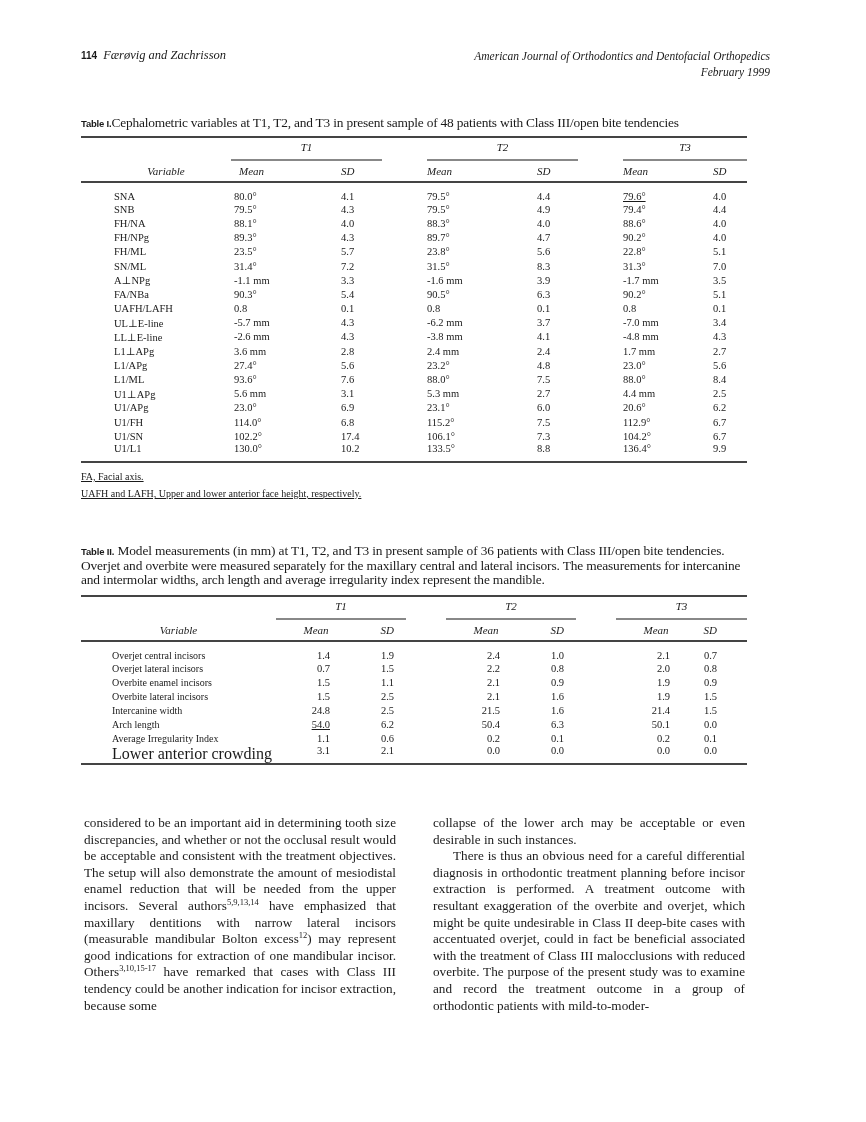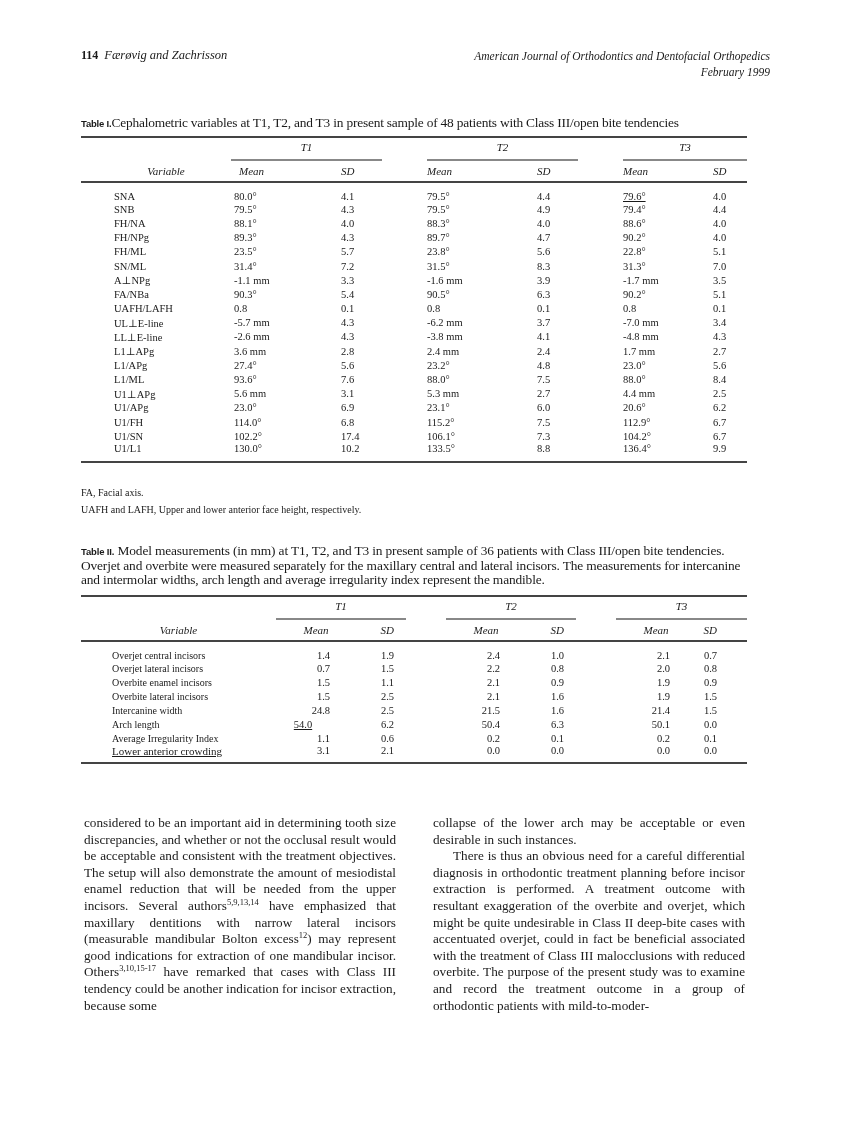--- a/index.html
+++ b/index.html
@@ -1,42 +1,42 @@
 <!DOCTYPE html>
 <html><head>
 <meta charset="utf-8">
 <style>
   html, body { margin: 0; padding: 0; background: #ffffff; }
   body { width: 866px; height: 1122px; position: relative; overflow: hidden;
          font-family: "Liberation Serif", "DejaVu Serif", serif; color: #1a1a1a; }
 
   .runhead { position: absolute; top: 48px; left: 81px; right: 96px; height: 40px; }
   .runhead .left { position: absolute; left: 0; top: 0; font-size: 12.5px; }
-  .runhead .left .pg { font-family: Liberation Serif, serif; font-weight: bold; font-size: 12px; margin-right: 6px; }
+  .runhead .left .pg { font-family: Liberation Sans, sans-serif; font-weight: bold; font-size: 10px; margin-right: 6px; }
   .runhead .left .auth { font-style: italic; }
   .runhead .right { position: absolute; right: 0; top: 0; text-align: right; font-style: italic; font-size: 11.5px; line-height: 16px; }
 
   .caption { position: absolute; left: 81px; width: 666px; font-size: 13.4px; line-height: 14px; }
   .caption .lbl { font-family: "Liberation Sans", sans-serif; font-weight: bold; font-size: 9.5px; }
   #cap1 { top: 116px; letter-spacing: -0.2px; }
   #cap2 { top: 544px; letter-spacing: -0.15px; }
 
   table.dt { position: absolute; left: 81px; width: 666px; border-collapse: collapse; font-size: 10.5px; }
   table.dt td, table.dt th { padding: 0; font-weight: normal; }
   .rule-top { border-top: 2px solid #444; }
   .rule-bot { border-bottom: 2px solid #444; }
   .grp { font-style: italic; font-size: 11px; text-align: center; }
   .sub { font-style: italic; font-size: 11px; }
   .gline { border-bottom: 2px solid #888; }
 
   #t1 { top: 136px; }
   #t2 { top: 595px; }
 
   .foot { position: absolute; left: 81px; font-size: 10px; line-height: 17px; }
-  #foot1 { top: 484px; }
+  #foot1 { top: 468px; text-decoration: underline; }
 
   .body-col { position: absolute; top: 815px; width: 312px; font-size: 13.2px; line-height: 16.6px; text-align: justify; }
   #colL { left: 84px; }
   #colR { left: 433px; }
   .body-col p { margin: 0; }
   .body-col p.indent { text-indent: 20px; }
   sup { font-size: 8.5px; line-height: 0; }
 </style>
 </head>
 <body>
@@ -410,42 +410,42 @@
         <td style="text-align: right; padding-right: 12px;">2.5</td>
         <td style=""></td>
         <td style="text-align: right; padding-right: 26px;">21.5</td>
         <td style="text-align: right; padding-right: 12px;">1.6</td>
         <td style=""></td>
         <td style="text-align: right; padding-right: 26px;">21.4</td>
         <td style="text-align: right; padding-right: 30px;">1.5</td>
       </tr>
       <tr style="height: 14px;">
         <td style="padding-left: 31px; font-size: 10px;">Arch length</td>
-        <td style="text-align: center; padding-right: 26px; text-decoration: underline;">54.0</td>
+        <td style="text-align: right; padding-right: 26px; text-decoration: underline;">54.0</td>
         <td style="text-align: right; padding-right: 12px;">6.2</td>
         <td style=""></td>
         <td style="text-align: right; padding-right: 26px;">50.4</td>
         <td style="text-align: right; padding-right: 12px;">6.3</td>
         <td style=""></td>
         <td style="text-align: right; padding-right: 26px;">50.1</td>
         <td style="text-align: right; padding-right: 30px;">0.0</td>
       </tr>
       <tr style="height: 14px;">
         <td style="padding-left: 31px; font-size: 10px;">Average Irregularity Index</td>
         <td style="text-align: right; padding-right: 26px;">1.1</td>
         <td style="text-align: right; padding-right: 12px;">0.6</td>
         <td style=""></td>
         <td style="text-align: right; padding-right: 26px;">0.2</td>
         <td style="text-align: right; padding-right: 12px;">0.1</td>
         <td style=""></td>
         <td style="text-align: right; padding-right: 26px;">0.2</td>
         <td style="text-align: right; padding-right: 30px;">0.1</td>
       </tr>
       <tr style="height: 18px; border-bottom: 2px solid rgb(68, 68, 68); vertical-align: top;">
-        <td style="padding-left: 31px; font-size: 11px; text-decoration: underline;">Lower anterior crowding</td>
+        <td style="padding-left: 31px; font-size: 16px;">Lower anterior crowding</td>
         <td style="text-align: right; padding-right: 26px;">3.1</td>
         <td style="text-align: right; padding-right: 12px;">2.1</td>
         <td style=""></td>
         <td style="text-align: right; padding-right: 26px;">0.0</td>
         <td style="text-align: right; padding-right: 12px;">0.0</td>
         <td style=""></td>
         <td style="text-align: right; padding-right: 26px;">0.0</td>
         <td style="text-align: right; padding-right: 30px;">0.0</td>
       </tr>
     </tbody>

